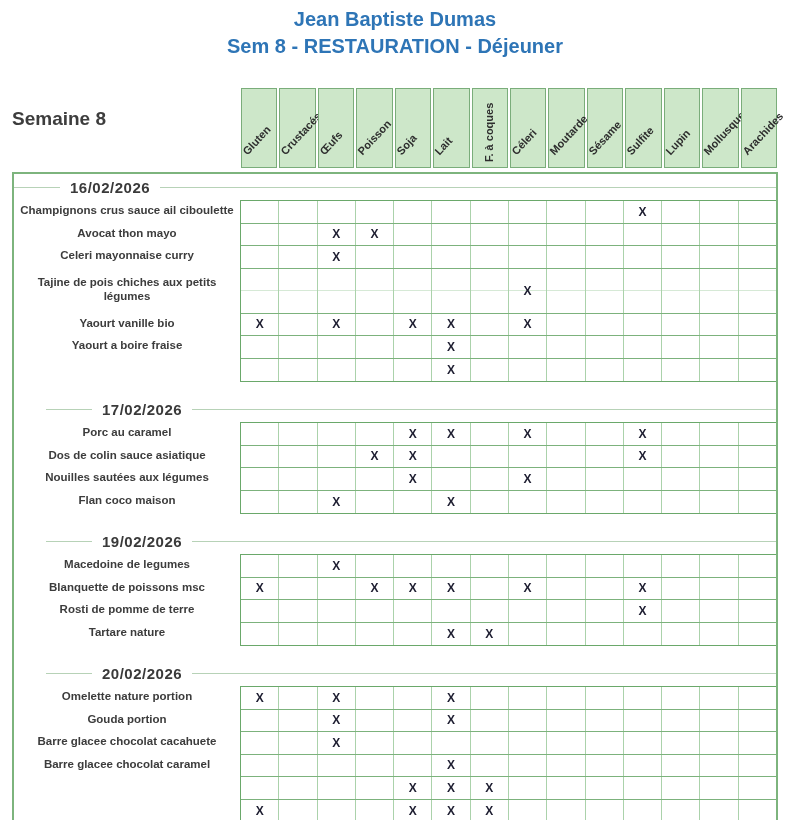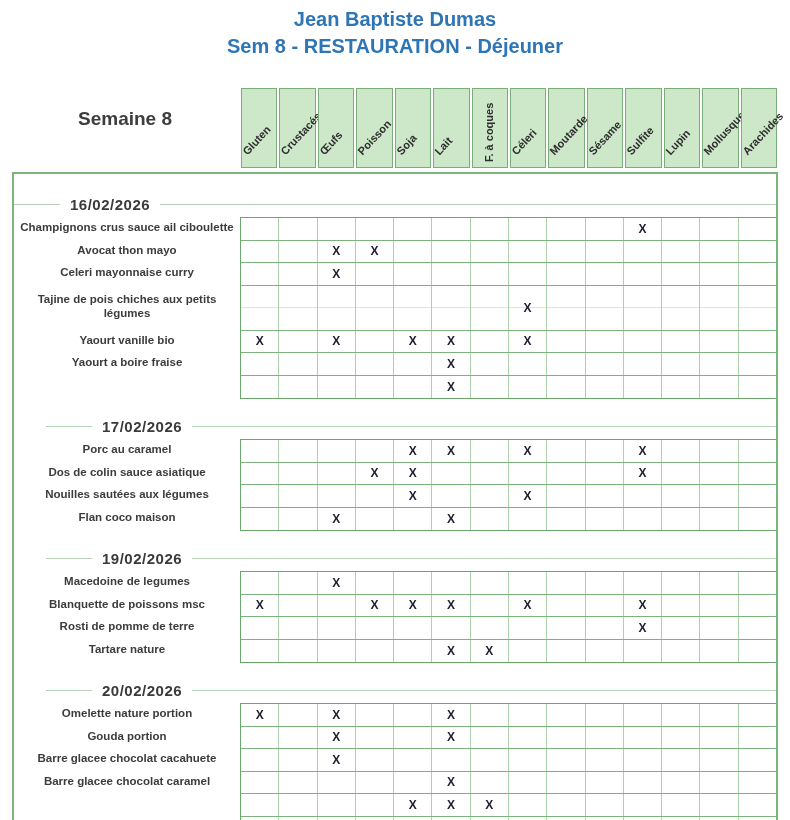--- a/index.html
+++ b/index.html
@@ -11,21 +11,21 @@
   .title1, .title2 {
     text-align:center; color:#2e75b6; font-weight:bold;
     font-family:"Liberation Sans", sans-serif;
   }
   .title1 { padding-top:8px; font-size:20px; }
   .title2 { font-size:20px; margin-top:4px; }
 
   
   .week-label {
     position:absolute; left:12px; top:108px; width:226px;
-    text-align:center; font-size:19px; color:#3d3d3d; font-weight:600;
+    font-size:19px; color:#3d3d3d; font-weight:600;
   }
 
   
   .allergen-header {
     position:absolute; left:240px; top:88px; width:538px; height:80px;
     display:grid; grid-template-columns:repeat(14,1fr);
   }
   .allergen-cell {
     position:relative; margin:0 1px;
     background:#cde7c9; border:1px solid #7aad7a;
@@ -40,21 +40,21 @@
     transform:rotate(-90deg); transform-origin:0 100%;
   }
 
   
   .table-container {
     position:absolute; left:12px; top:172px; width:766px;
     border:2px solid #7db47d; background:#fff; padding-bottom:1px;
   }
 
   
-  .date-row { height:26px; display:flex; align-items:center;margin-top:17px; }
+  .date-row { height:26px; display:flex; align-items:center; }
   .section:not(:first-child) .date-row { margin-top:14px;padding-left:32px; }
   .date-dash-left  { width:46px; height:0; border-top:1px solid #b7d2b7; }
   .date-dash-right { flex:1;  height:0; border-top:1px solid #b7d2b7; }
   .date-text {
     padding:0 10px; font-size:15px; font-weight:700;
     color:#3a3a3a; letter-spacing:0.5px;
   }
 
   
   .section-body { display:flex; }

